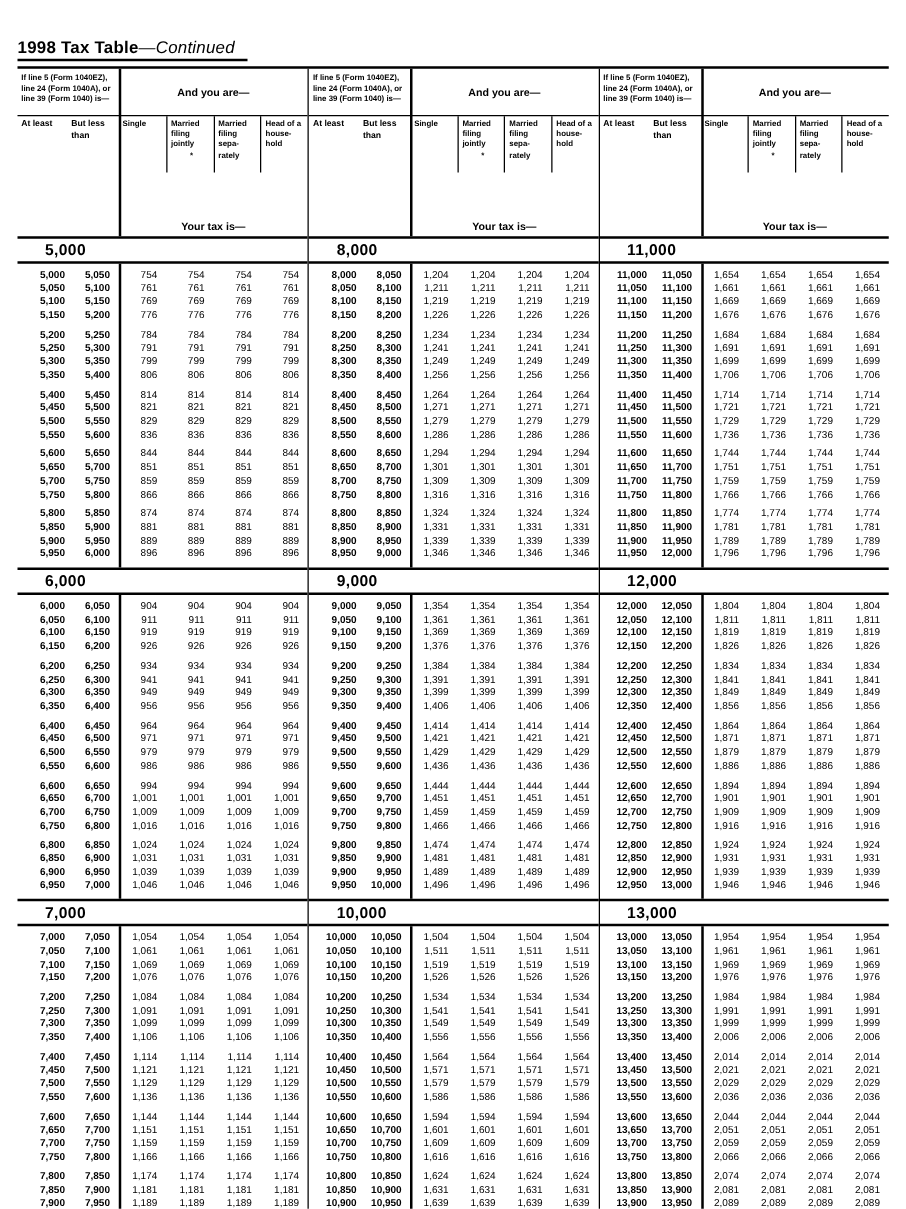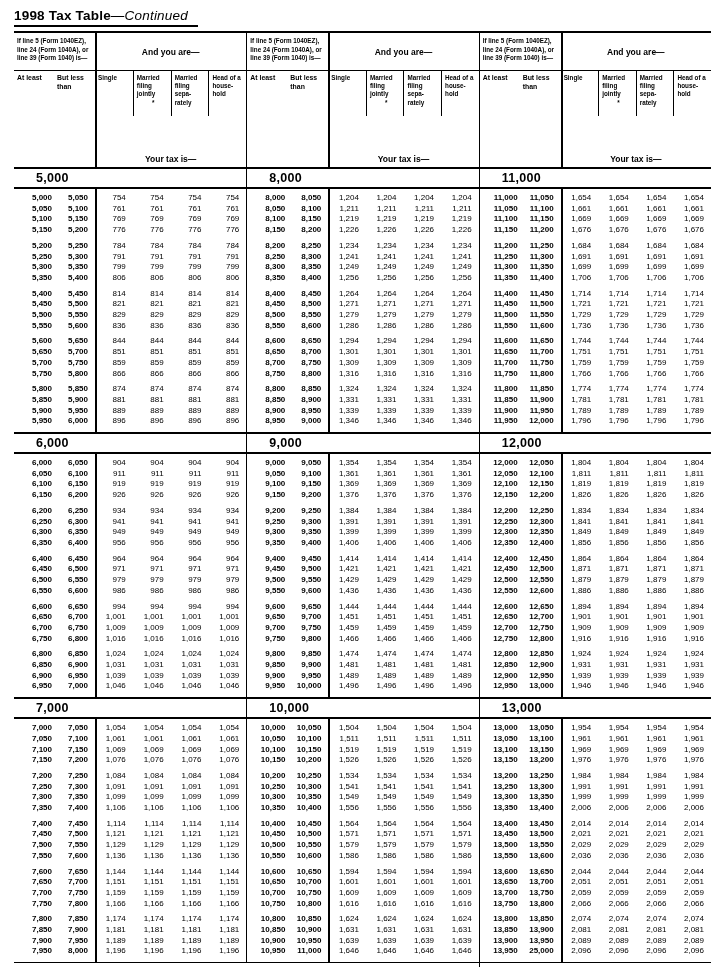--- a/index.html
+++ b/index.html
@@ -1,19 +1,19 @@
 <!DOCTYPE html>
 <html><head>
 <meta charset="utf-8">
 <style>
   html,body{margin:0;padding:0;background:#fff;width:725px;height:967px;overflow:hidden;}
   .page{box-sizing:border-box;width:725px;height:967px;padding:6px 14px 0 14px;
         font-family:"Liberation Sans",sans-serif;color:#000;background:#fff;}
   
-  .title-row{margin-bottom:4px;}
+  .title-row{margin-bottom:4px;margin-top:23px;}
   .title{display:inline-block;font-size:13.5px;font-weight:bold;letter-spacing:.2px;
          border-bottom:2px solid #000;padding:0 10px 2px 0;}
   .t-cont{font-style:italic;font-weight:normal;}
   
   .table{display:grid;grid-template-columns:1fr 1fr 1fr;border-top:2px solid #000;}
   .group{min-width:0;}
   .group + .group{border-left:1.5px solid #000;}
   
   .group-header{position:relative;border-bottom:2px solid #000;}
   .group-header::before{content:"";position:absolute;left:81px;top:0;bottom:0;width:2px;background:#000;}

